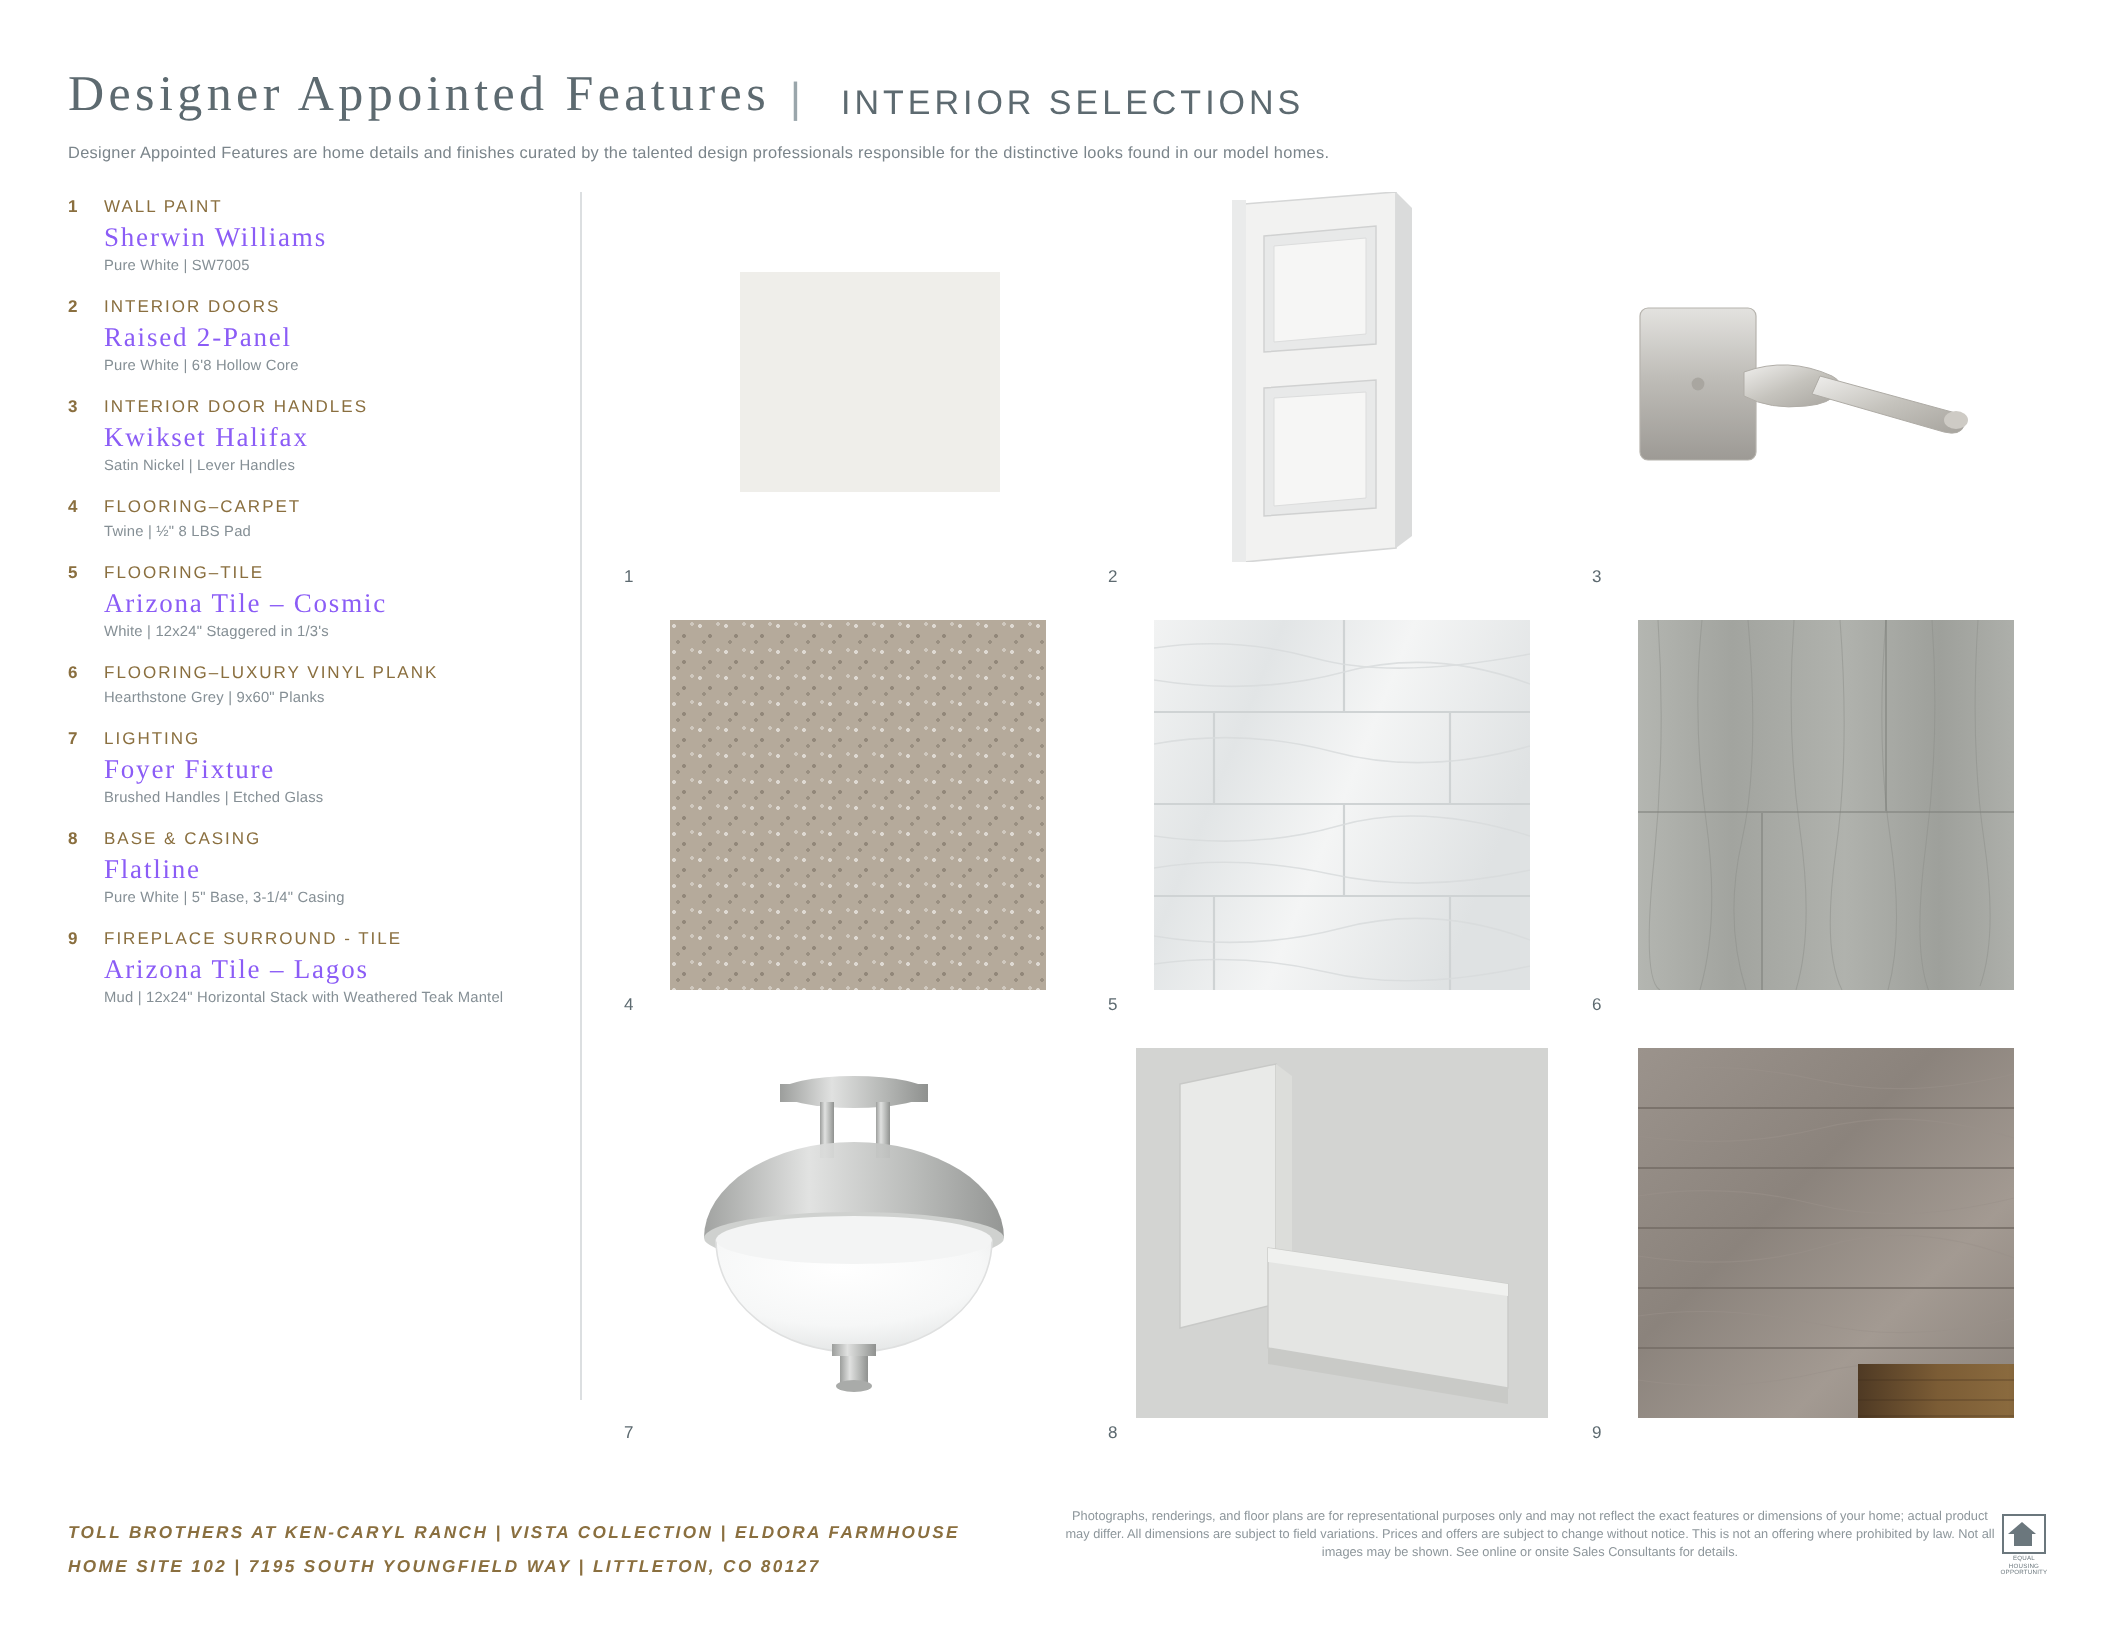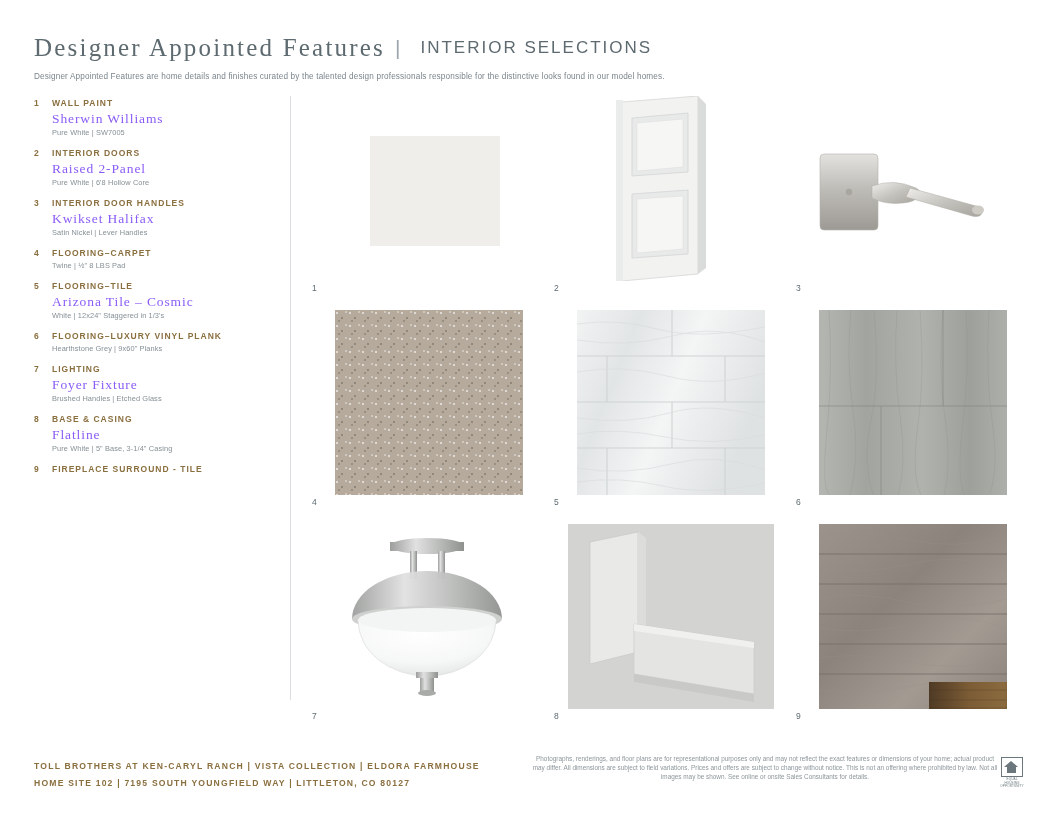--- a/index.html
+++ b/index.html
@@ -20,21 +20,21 @@
 
   
   .header {
     position: absolute;
     left: 34px;
     top: 34px;
     width: 990px;
   }
   .title-row {
     display: flex;
-    align-items: center;
+    align-items: flex-end;
     white-space: nowrap;
   }
   .title-main {
     font-family: "Liberation Serif", serif;
     font-size: 25px;
     letter-spacing: 2.2px;
     color: #5d6a70;
     font-weight: 400;
   }
   .title-sep {
@@ -84,21 +84,21 @@
     width: 18px;
     flex: 0 0 18px;
     font-size: 8.5px;
     font-weight: bold;
     color: #8a6f3f;
     letter-spacing: 0.4px;
     line-height: 12px;
   }
   .item-cat {
     font-size: 8.5px;
-    font-weight: bold;
+    font-weight: normal;
     color: #8a6f3f;
     letter-spacing: 1.0px;
     line-height: 12px;
   }
   .item-body { padding-left: 18px; margin-top: 2px; }
   .item-name {
     font-family: "Liberation Serif", serif;
     font-size: 13.5px;
     color: #8b5cf6;
     letter-spacing: 0.9px;
@@ -151,20 +151,21 @@
   
   .footer-left {
     position: absolute;
     left: 34px;
     top: 758px;
     font-size: 8.6px;
     font-weight: bold;
     color: #8a6f3f;
     letter-spacing: 1.2px;
     line-height: 17px;
+    font-style: italic;
   }
   .footer-right {
     position: absolute;
     left: 530px;
     top: 754px;
     width: 470px;
     text-align: center;
     font-size: 6.4px;
     color: #8d969b;
     line-height: 9.2px;
@@ -308,20 +309,24 @@
       <div class="item-body">
         <div class="item-name">Flatline</div>
         <div class="item-desc">Pure White  |  5" Base, 3-1/4" Casing</div>
       </div>
     </div>
 
     <div class="item">
       <div class="item-head">
         <span class="item-num">9</span>
         <span class="item-cat">FIREPLACE SURROUND - TILE</span>
+      </div>
+      <div class="item-body">
+        <div class="item-name">Arizona Tile – Lagos</div>
+        <div class="item-desc">Mud  |  12x24" Horizontal Stack with Weathered Teak Mantel</div>
       </div>
     </div>
 
   </div>
 
   <div class="grid">
 
     <div class="cell" style="left:0; top:0; width:230px; height:195px;">
       <div class="swatch sw1" style="left:58px; top:40px; width:130px; height:110px;"></div>
       <div class="num">1</div>

